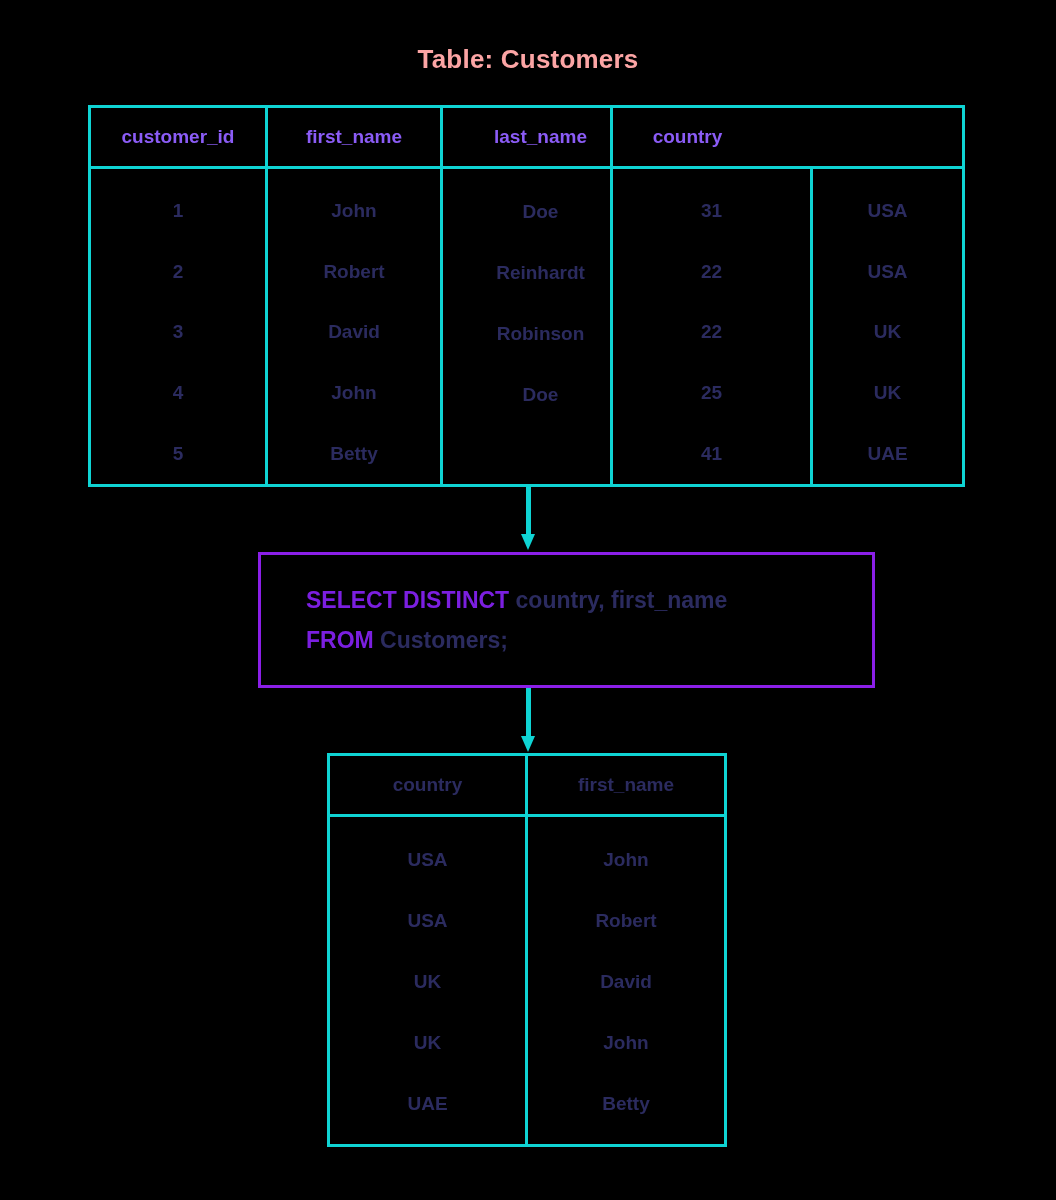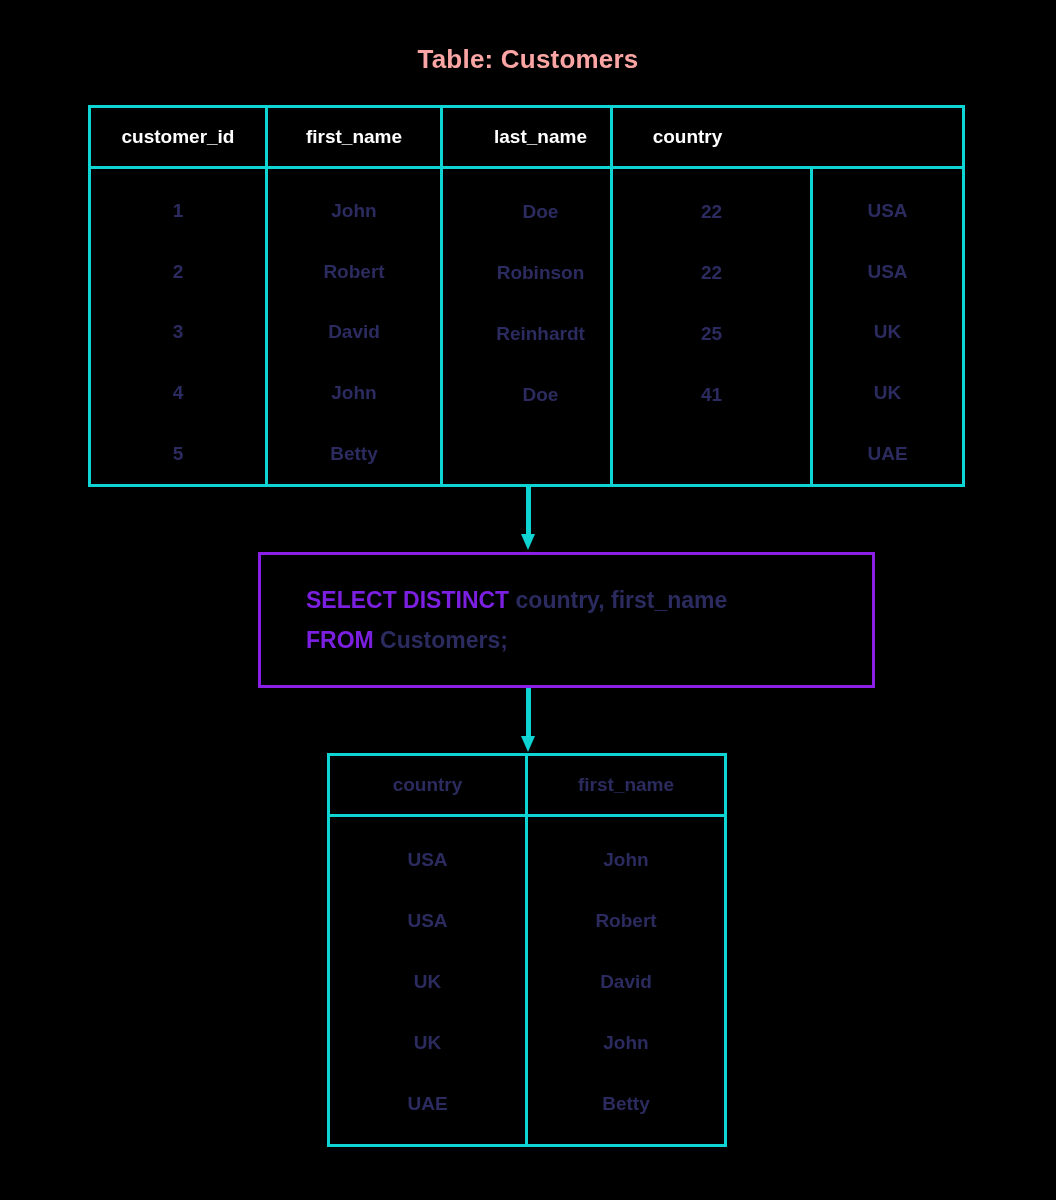--- a/index.html
+++ b/index.html
@@ -44,21 +44,21 @@
   .src-head {
     height: 61px;
     border-bottom: 3px solid #0fd4d4;
     box-sizing: border-box;
   }
   .src-cell {
     box-sizing: border-box;
     display: flex;
     align-items: center;
     justify-content: center;
-    color: #ffffff;
+    color: #8b5cf6;
     font-size: 19px;
     font-weight: 700;
     border-right: 3px solid #0fd4d4;
     height: 100%;
   }
   .src-cell:last-child { border-right: none; }
 
   .col-0 { width: 177px; }
   .col-1 { width: 175px; }
   .col-2 { width: 170px; padding-left: 28px; }
@@ -215,25 +215,26 @@
     </div>
     <div class="src-col col-1">
       <div class="src-data-cell">John</div>
       <div class="src-data-cell">Robert</div>
       <div class="src-data-cell">David</div>
       <div class="src-data-cell">John</div>
       <div class="src-data-cell">Betty</div>
     </div>
     <div class="src-col col-2">
       <div class="src-data-cell">Doe</div>
+      <div class="src-data-cell">Reinhardt</div>
       <div class="src-data-cell">Robinson</div>
-      <div class="src-data-cell">Reinhardt</div>
       <div class="src-data-cell">Doe</div>
     </div>
     <div class="src-col col-3">
+      <div class="src-data-cell">31</div>
       <div class="src-data-cell">22</div>
       <div class="src-data-cell">22</div>
       <div class="src-data-cell">25</div>
       <div class="src-data-cell">41</div>
     </div>
     <div class="src-col col-4">
       <div class="src-data-cell">USA</div>
       <div class="src-data-cell">USA</div>
       <div class="src-data-cell">UK</div>
       <div class="src-data-cell">UK</div>

